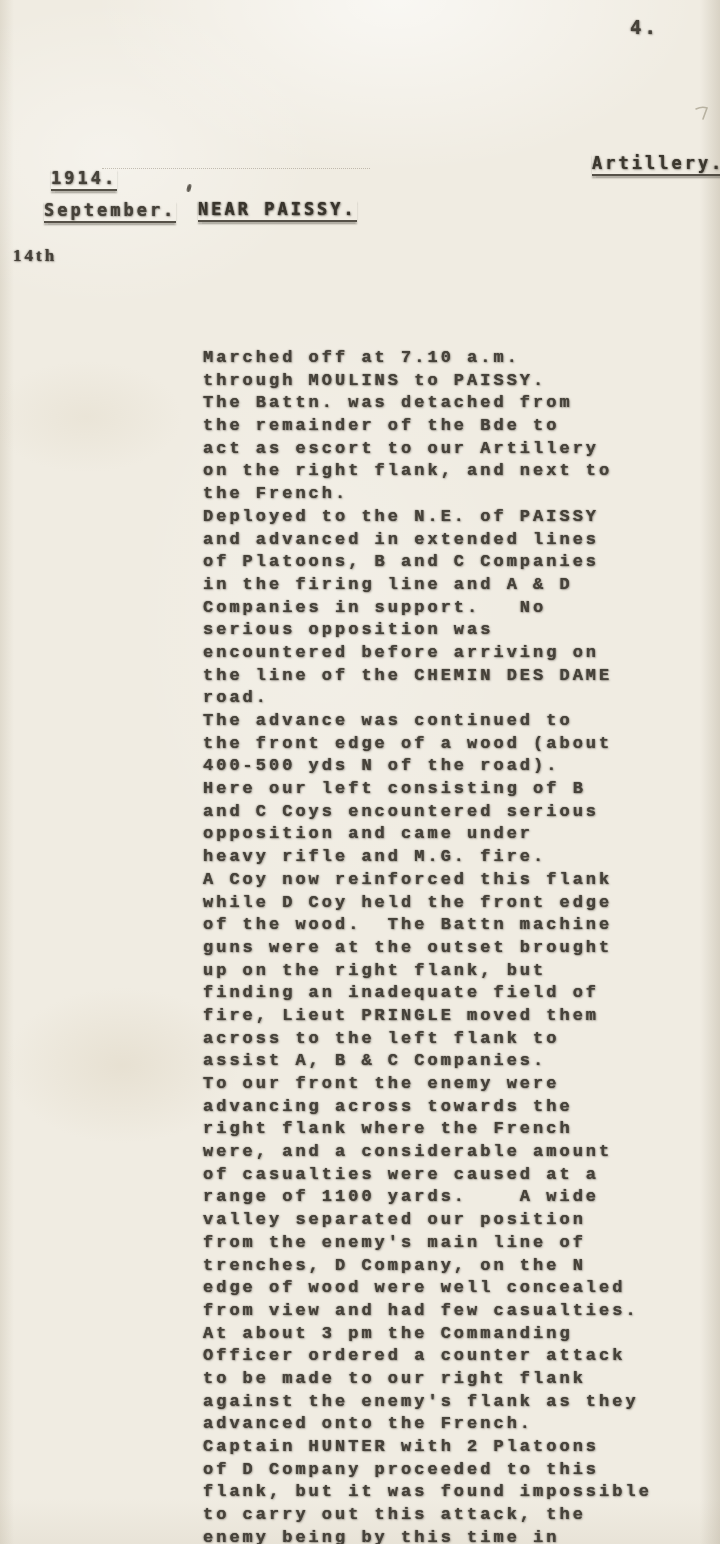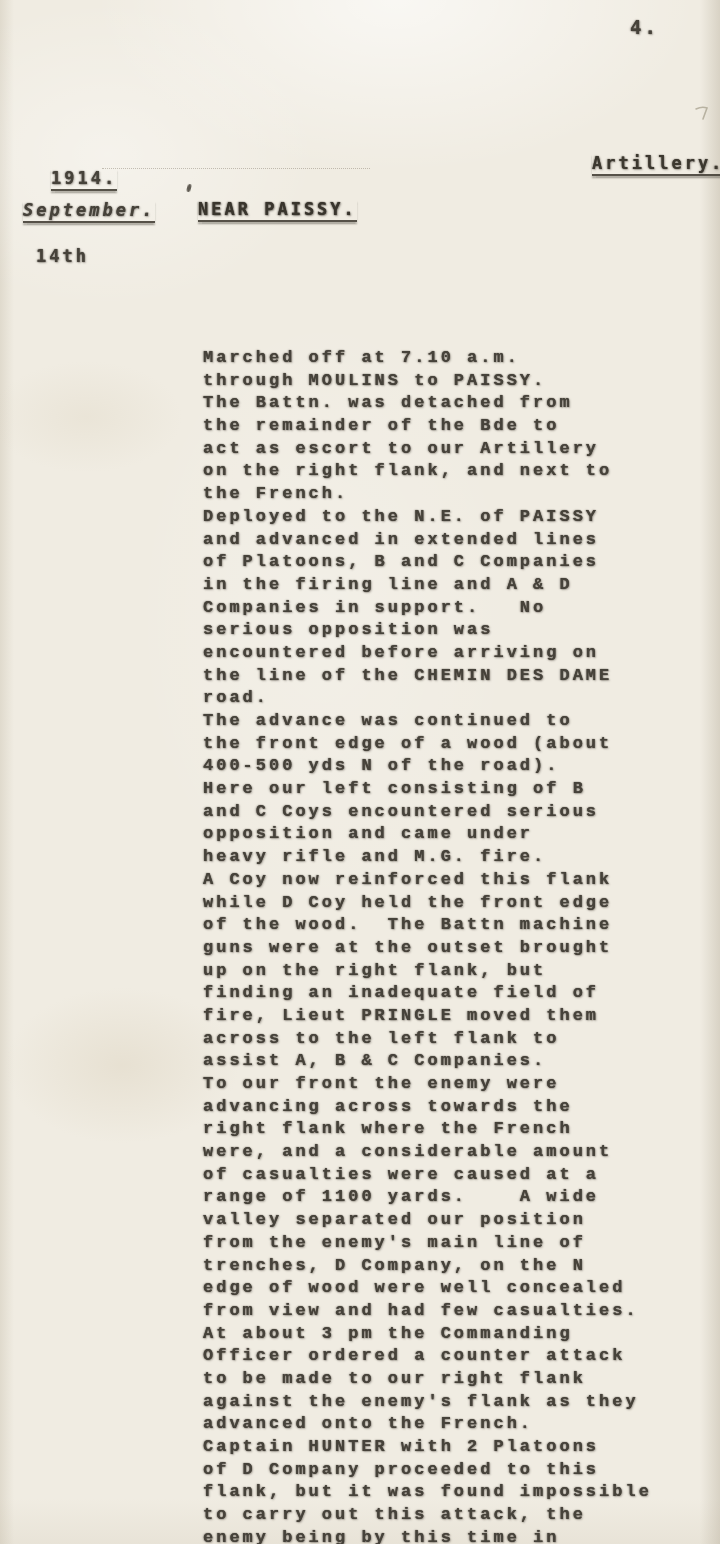--- a/index.html
+++ b/index.html
@@ -34,24 +34,24 @@
   .fuzz{filter:blur(.35px);}
   .ul{
     display:inline-block;
     border-bottom:2.5px solid rgba(64,59,50,.88);
     box-shadow:0 2.5px 1.5px rgba(64,59,50,.35);
     padding-bottom:1px;
   }
   .page-number{position:absolute;left:630px;top:16px;font-size:19px;}
   .year{position:absolute;left:28px;top:168px;margin-left:23px;}
   .appendix{position:absolute;left:592px;top:153px;color:#3c382f;}
-  .month{position:absolute;left:23px;top:200px;font-style:italic;}
+  .month{position:absolute;left:44px;top:200px;}
   .heading{position:absolute;left:198px;top:199px;color:#39352d;
     text-shadow:0 0 1px rgba(55,50,42,1), 1px 1px 2px rgba(55,50,42,.5), -1px 0 2px rgba(55,50,42,.4);}
-  .day{position:absolute;left:36px;top:246px;}
+  .day{position:absolute;left:13px;top:246px;font-family:Liberation Serif, serif;}
   .diary{position:absolute;left:203px;top:247px;width:480px;}
   .line{height:22.7px;line-height:22.7px;white-space:pre;font-family:Liberation Mono, monospace;}
   
   .dotted-crease{
     position:absolute;left:102px;top:168px;width:268px;height:0;
     border-top:1.5px dotted rgba(112,102,86,.38);
   }
   .ink-speck{
     position:absolute;left:187px;top:184px;width:4px;height:8px;
     background:rgba(58,52,44,.8);border-radius:60% 40% 50% 50%;

